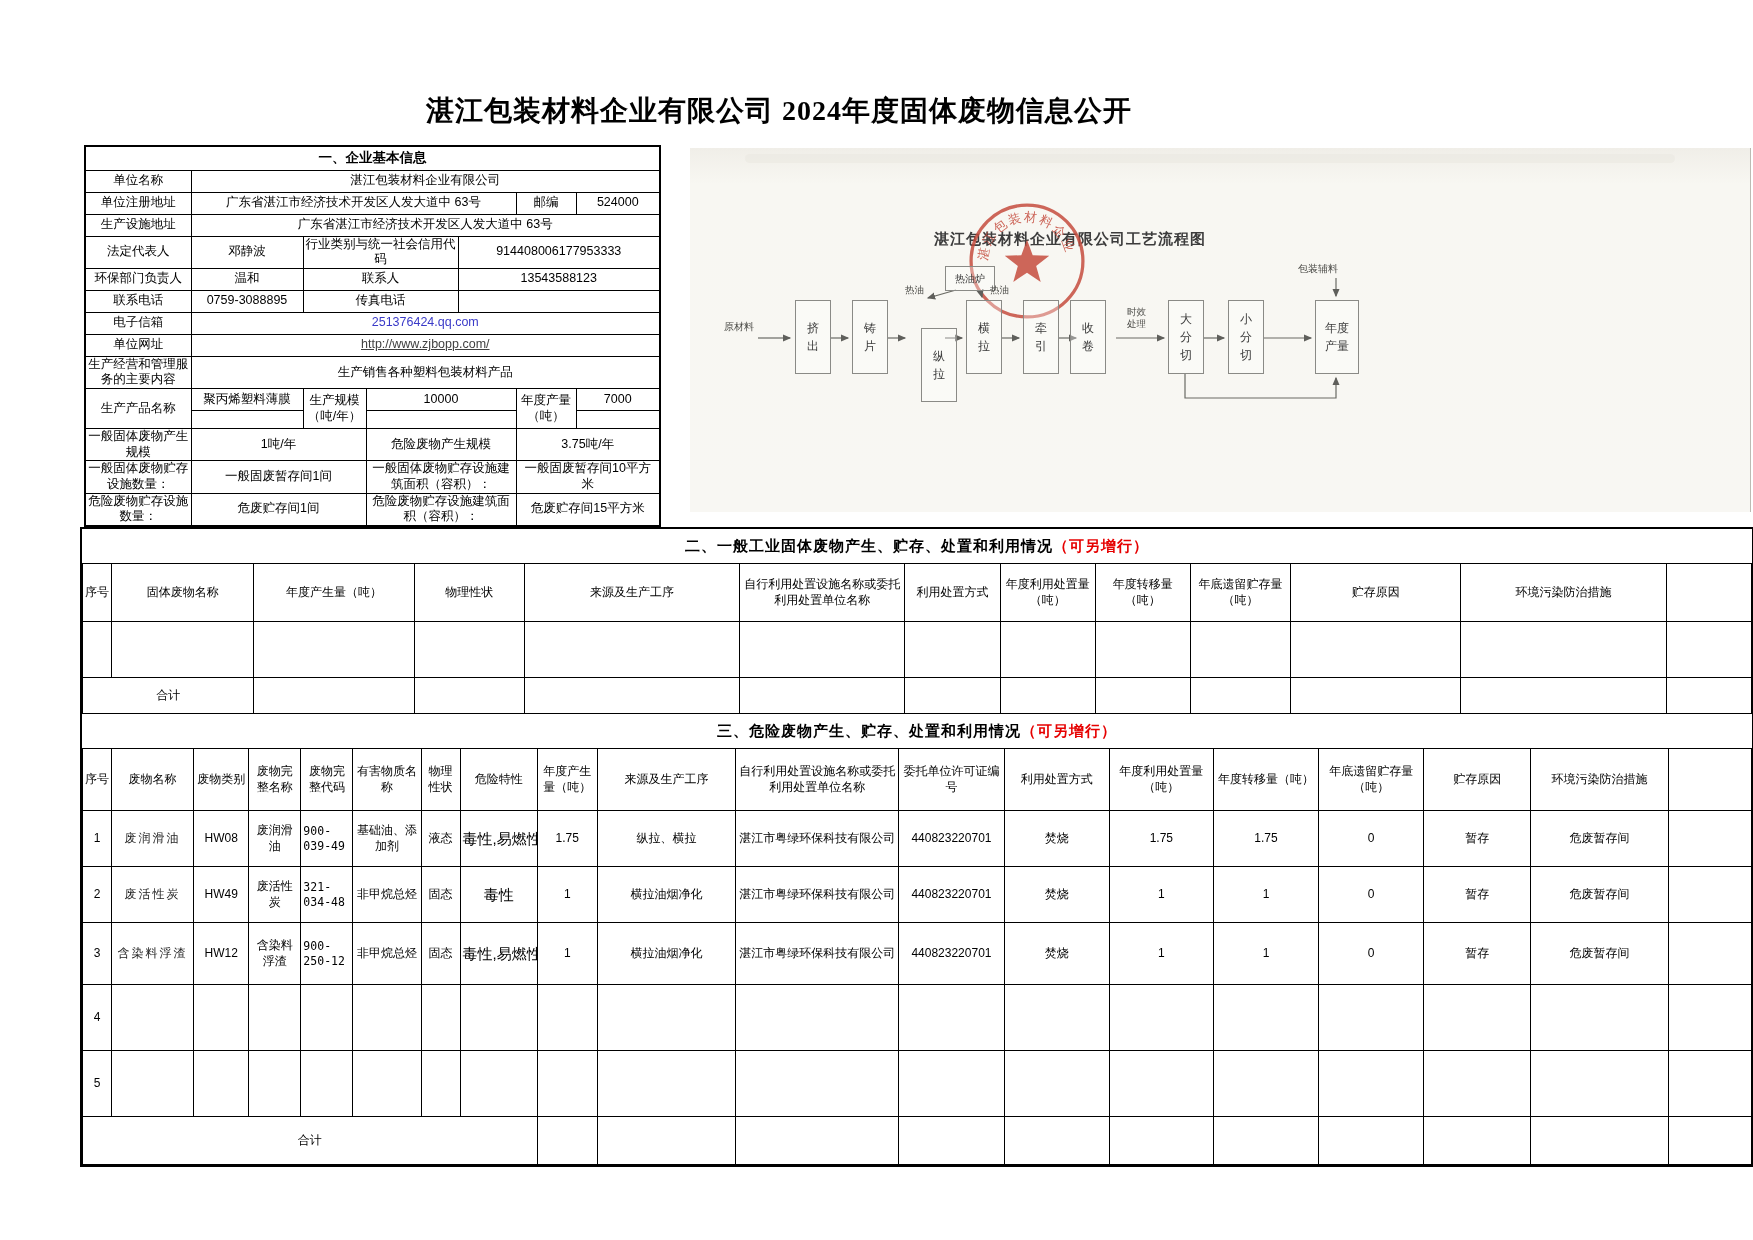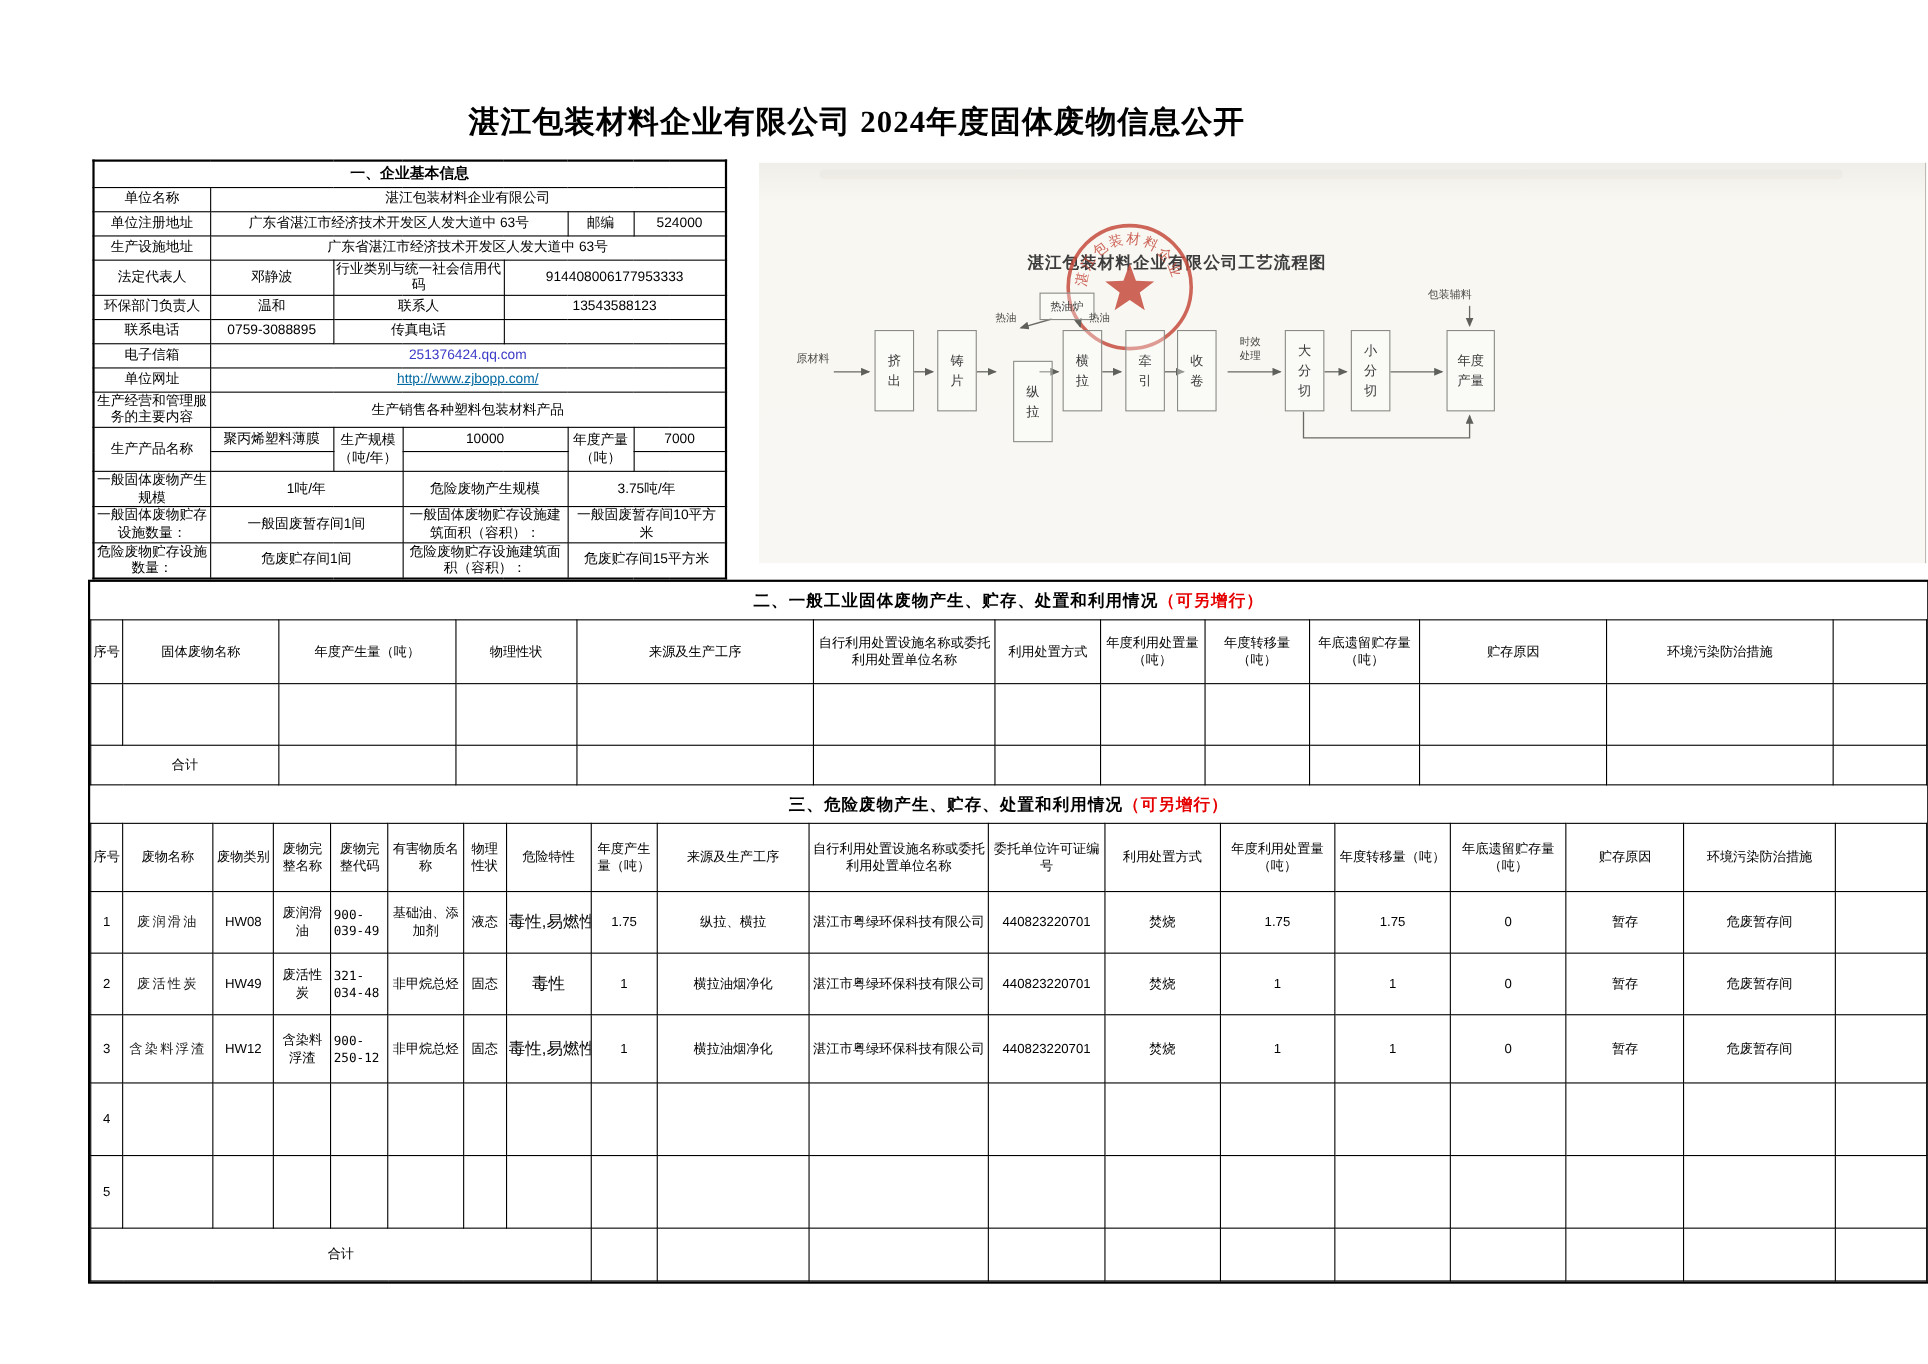--- a/index.html
+++ b/index.html
@@ -8,21 +8,21 @@
   
   .main-title{position:absolute;left:84px;top:92px;width:1390px;text-align:center;
       font-family:"Liberation Serif",serif;font-weight:bold;font-size:28px;letter-spacing:1px;}
   
   table.binfo{position:absolute;left:84px;top:145px;width:575px;border-collapse:collapse;
       table-layout:fixed;font-size:12.5px;text-align:center;}
   table.binfo td{border:1px solid #000;padding:0 2px;line-height:1.25;overflow:hidden;}
   table.binfo .sec-head{font-weight:bold;font-size:13.5px;}
   .r24{height:24px}.r22{height:22px}.r30{height:30px}.r18{height:18px}.r32{height:32px}
   .link-mail{color:#3a3ac8;}
-  .link-url{color:#0369a1;text-decoration:underline;cursor:pointer;}
+  .link-url{color:#404040;text-decoration:underline;cursor:pointer;}
   
   .scan{position:absolute;left:690px;top:148px;width:1060px;height:364px;
       background:linear-gradient(180deg,#f0eee8 0%,#f8f7f2 10%,#f8f7f3 100%);
       border-right:1px solid #bdbab3;}
   .scan-streak{position:absolute;left:55px;top:6px;width:930px;height:9px;background:#e9e7e0;
       border-radius:5px;opacity:.55;}
   .flow-title{position:absolute;left:170px;top:82px;width:420px;text-align:center;
       font-family:"Liberation Serif",serif;font-size:15px;font-weight:bold;color:#3c3c3c;letter-spacing:1px;}
   .seal{position:absolute;left:276px;top:52px;opacity:.92;}
   .fbox{position:absolute;top:152px;height:72px;width:34px;border:1px solid #8a8a86;

